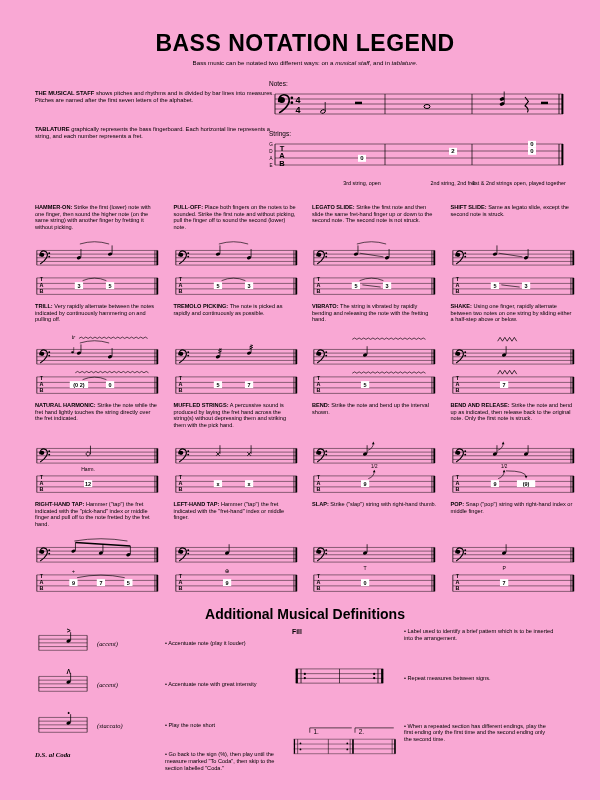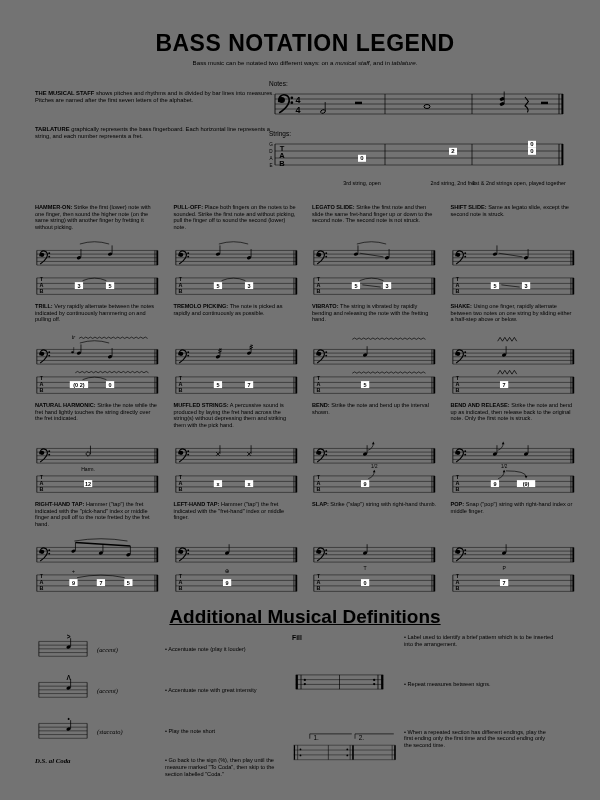--- a/index.html
+++ b/index.html
@@ -1,35 +1,35 @@
 <!DOCTYPE html>
 <html><head>
 <meta charset="utf-8">
 <style>
   html,body{margin:0;padding:0;background:#ffffff;}
-  .page{position:relative;width:600px;height:800px;background:#737373;color:#000;
+  .page{position:relative;width:600px;height:800px;background:#f9a8d4;color:#000;
         font-family:"Liberation Sans", sans-serif;overflow:hidden;}
   .inner{padding:16px 25px 0 35px;}
   h1{margin:14px 0 2px 0;text-align:center;font-size:23px;letter-spacing:.5px;font-weight:bold;}
   .subtitle{margin:0;text-align:center;font-size:6.2px;}
   
   .intro{display:flex;margin-top:14px;}
   .intro-left{width:250px;font-size:5.8px;line-height:7px;padding-top:10px;}
   .intro-left p{margin:0 0 22px 0;}
   .intro-right{width:308px;margin-left:-18px;}
   .exlabel{font-size:6.5px;margin:0 0 1px 2px;}
   .captions{position:relative;height:10px;font-size:5.4px;}
   .captions span{position:absolute;top:2px;white-space:nowrap;transform:translateX(-50%);}
   
   .grid{display:grid;grid-template-columns:repeat(4,1fr);column-gap:14px;row-gap:4px;margin-top:16px;}
   .tdesc{margin:0 0 2px 0;font-size:5.6px;line-height:6.6px;min-height:27px;}
   .tdesc b{font-weight:bold;}
   .cellsvg{width:100%;height:66px;display:block;}
   
-  h2{margin:10px 0 6px 0;text-align:center;font-size:19px;font-weight:bold;text-decoration:underline;}
+  h2{margin:10px 0 6px 0;text-align:center;font-size:14px;font-weight:bold;}
   .bottom{display:flex;margin-top:6px;}
   .bcol-left{width:47%;}
   .bcol-right{width:53%;padding-left:6px;}
   .brow{display:flex;align-items:center;margin-bottom:11px;}
   .sym{width:62px;flex:0 0 62px;}
   .deflabel{width:64px;flex:0 0 64px;font-family:"Liberation Serif",serif;font-style:italic;font-size:6.4px;}
   .dsc{font-family:"Liberation Serif",serif;font-style:italic;font-weight:bold;font-size:6.8px;width:126px;flex:0 0 126px;}
   .btext{font-size:5.6px;line-height:6.8px;padding-left:4px;}
   .btext::before{content:"•  ";}
   .fill-label{font-weight:bold;font-size:6.8px;width:108px;flex:0 0 108px;}

